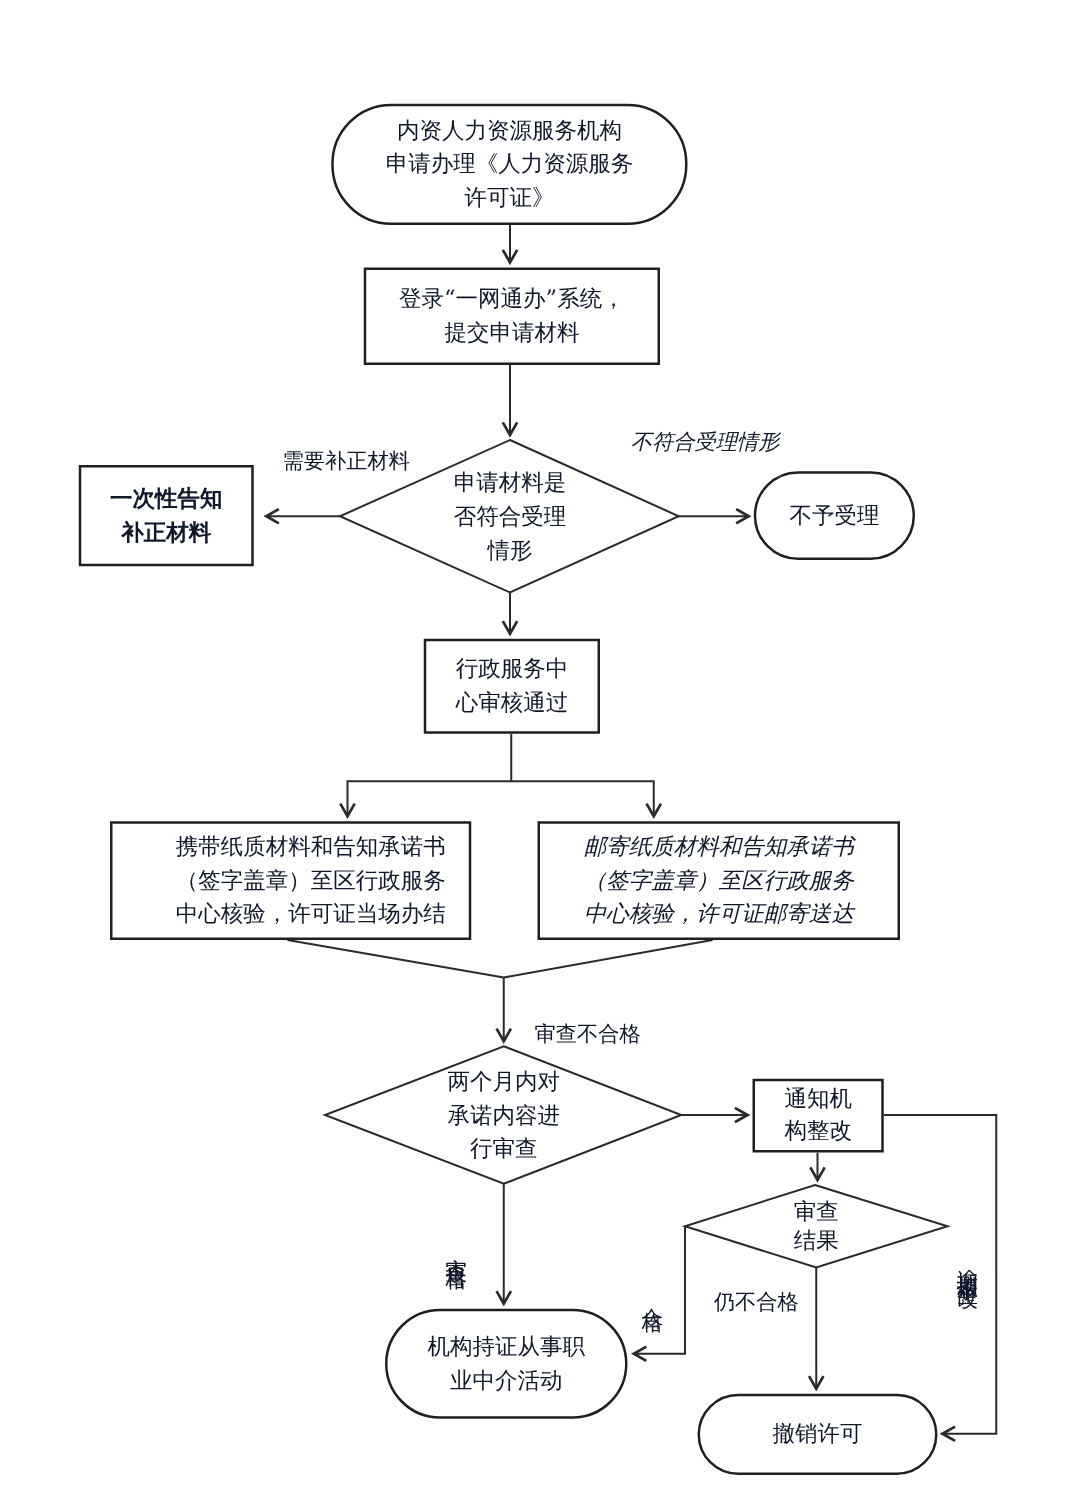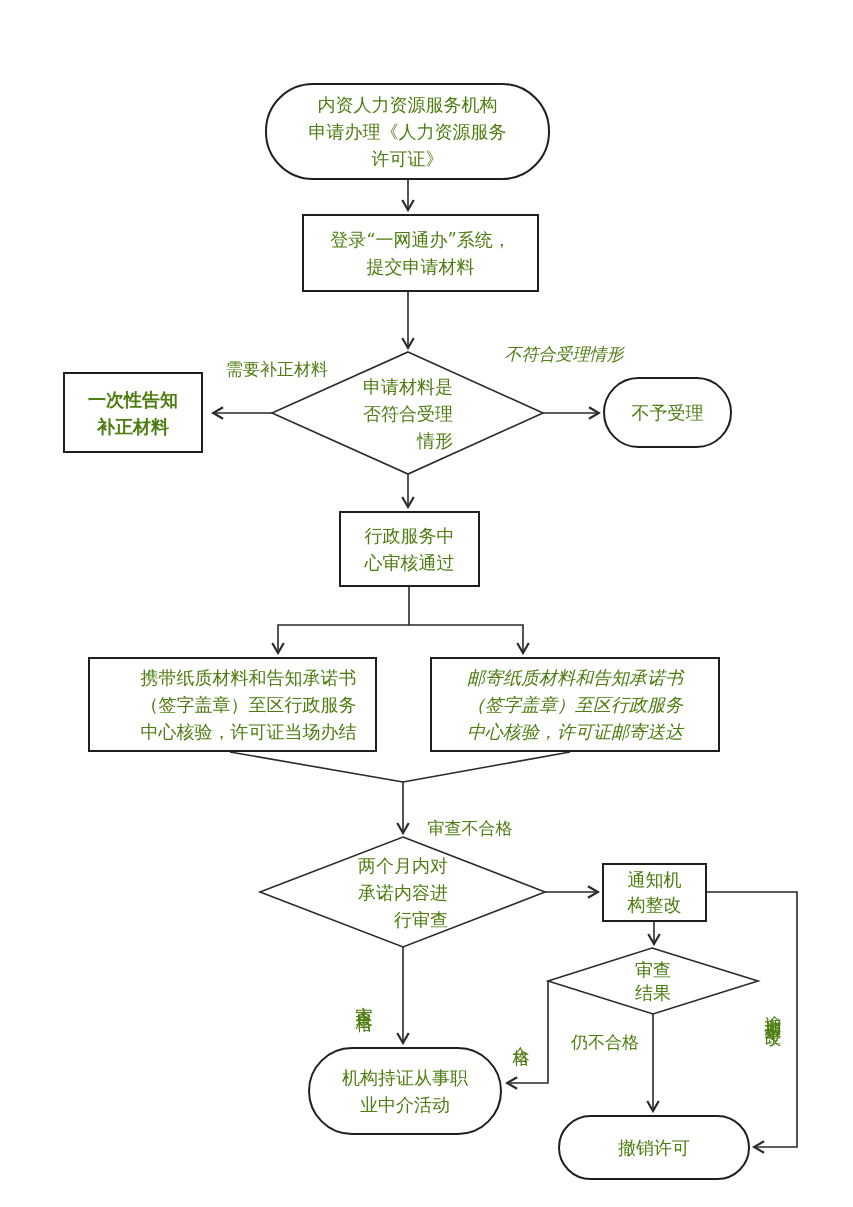--- a/index.html
+++ b/index.html
@@ -1,35 +1,35 @@
 <!DOCTYPE html>
 <html><head>
 <meta charset="utf-8">
 <style>
   html,body{margin:0;padding:0;background:#ffffff;}
   .canvas{
     position:relative;
     width:853px;height:1207px;
     background:#ffffff;
     font-family:"DejaVu Serif","Liberation Serif",serif;
-    color:#4d7c0f;
+    color:#0f172a;
     overflow:hidden;
   }
   .canvas svg.wires{position:absolute;left:0;top:0;}
   .node{
     position:absolute;
     display:flex;align-items:center;justify-content:center;
     text-align:center;
     white-space:pre-line;
     font-size:18px;line-height:1.5;
     box-sizing:border-box;
   }
   .rect{border:2px solid #1f1f1f;background:#ffffff;}
   .stadium{border:2px solid #1f1f1f;background:#ffffff;}
-  .dtext{background:transparent;border:none;text-align:right;}
+  .dtext{background:transparent;border:none;}
   .dtext.tight{line-height:1.28;}
   .elabel{
     position:absolute;
     font-size:17px;line-height:1.2;
     white-space:nowrap;
     text-align:center;
   }
   .vlabel{
     writing-mode:vertical-rl;
     text-orientation:upright;
@@ -82,21 +82,21 @@
       <line x1="653" y1="1014" x2="653" y2="1111" marker-end="url(#arrow)"></line>
 
       <polyline points="707,892 797,892 797,1147 754,1147" marker-end="url(#arrow)"></polyline>
     </g>
   </svg>
 
   <div class="node stadium" style="left:265px;top:83px;width:285px;height:97px;border-radius:48px;">内资人力资源服务机构
 申请办理《人力资源服务
 许可证》</div>
 
-  <div class="node rect" style="left:302px;top:214px;width:237px;height:78px;">登录“一网通办”系统，
+  <div class="node rect" style="left:291px;top:214px;width:237px;height:78px;">登录“一网通办”系统，
 提交申请材料</div>
 
   <div class="node dtext" style="left:300px;top:360px;width:216px;height:106px;">申请材料是
 否符合受理
 情形</div>
 
   <div class="node rect" style="left:63px;top:372px;width:140px;height:81px;font-weight:bold;">一次性告知
 补正材料</div>
 
   <div class="node rect" style="left:339px;top:511px;width:141px;height:76px;">行政服务中

